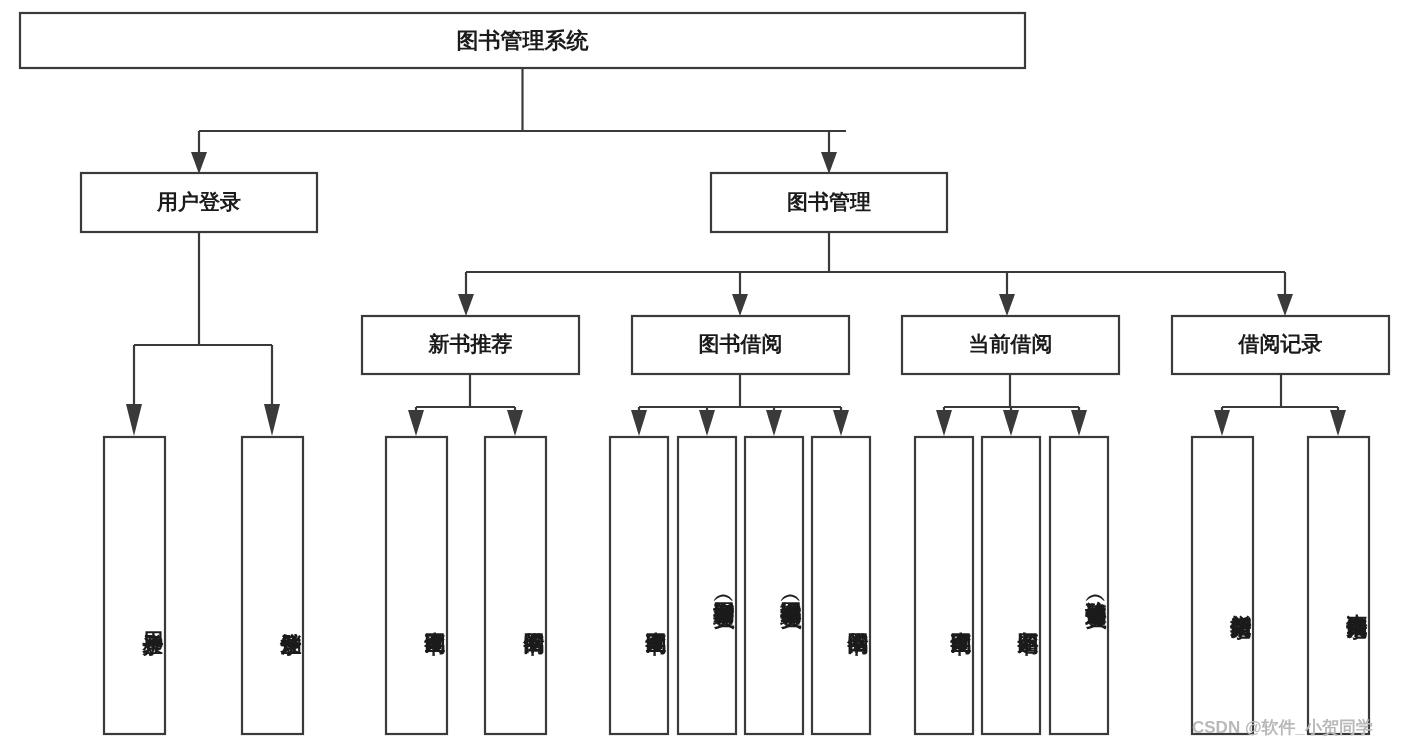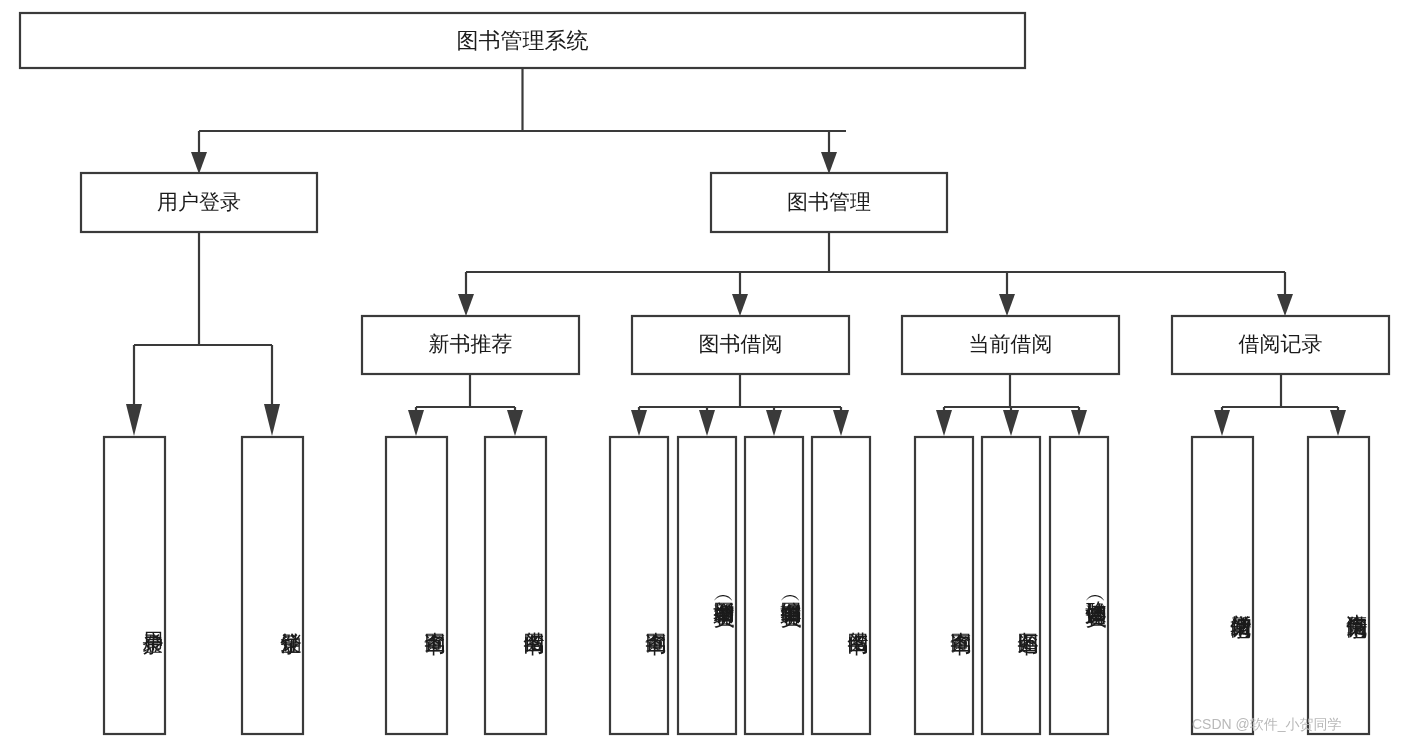--- a/index.html
+++ b/index.html
@@ -10,20 +10,21 @@
   }
   body {
     font-family: "Liberation Sans", "DejaVu Sans", sans-serif;
   }
   #diagram-root {
     position: relative;
     width: 1405px;
     height: 747px;
     background: #ffffff;
     overflow: hidden;
+    font-weight: bold;
   }
   svg.canvas {
     position: absolute;
     left: 0;
     top: 0;
     width: 1405px;
     height: 747px;
     display: block;
   }
   .node-rect {
@@ -69,21 +70,21 @@
     display: flex;
     align-items: flex-start;
     justify-content: center;
     text-align: center;
     pointer-events: none;
     user-select: none;
   }
   .watermark {
     position: absolute;
     font-family: "Liberation Sans", "DejaVu Sans", sans-serif;
-    font-size: 14px;
+    font-size: 17px;
     color: #b9b9b9;
     white-space: nowrap;
     user-select: none;
   }
 </style>
 </head>
 <body>
 
 <div id="diagram-root">
 

